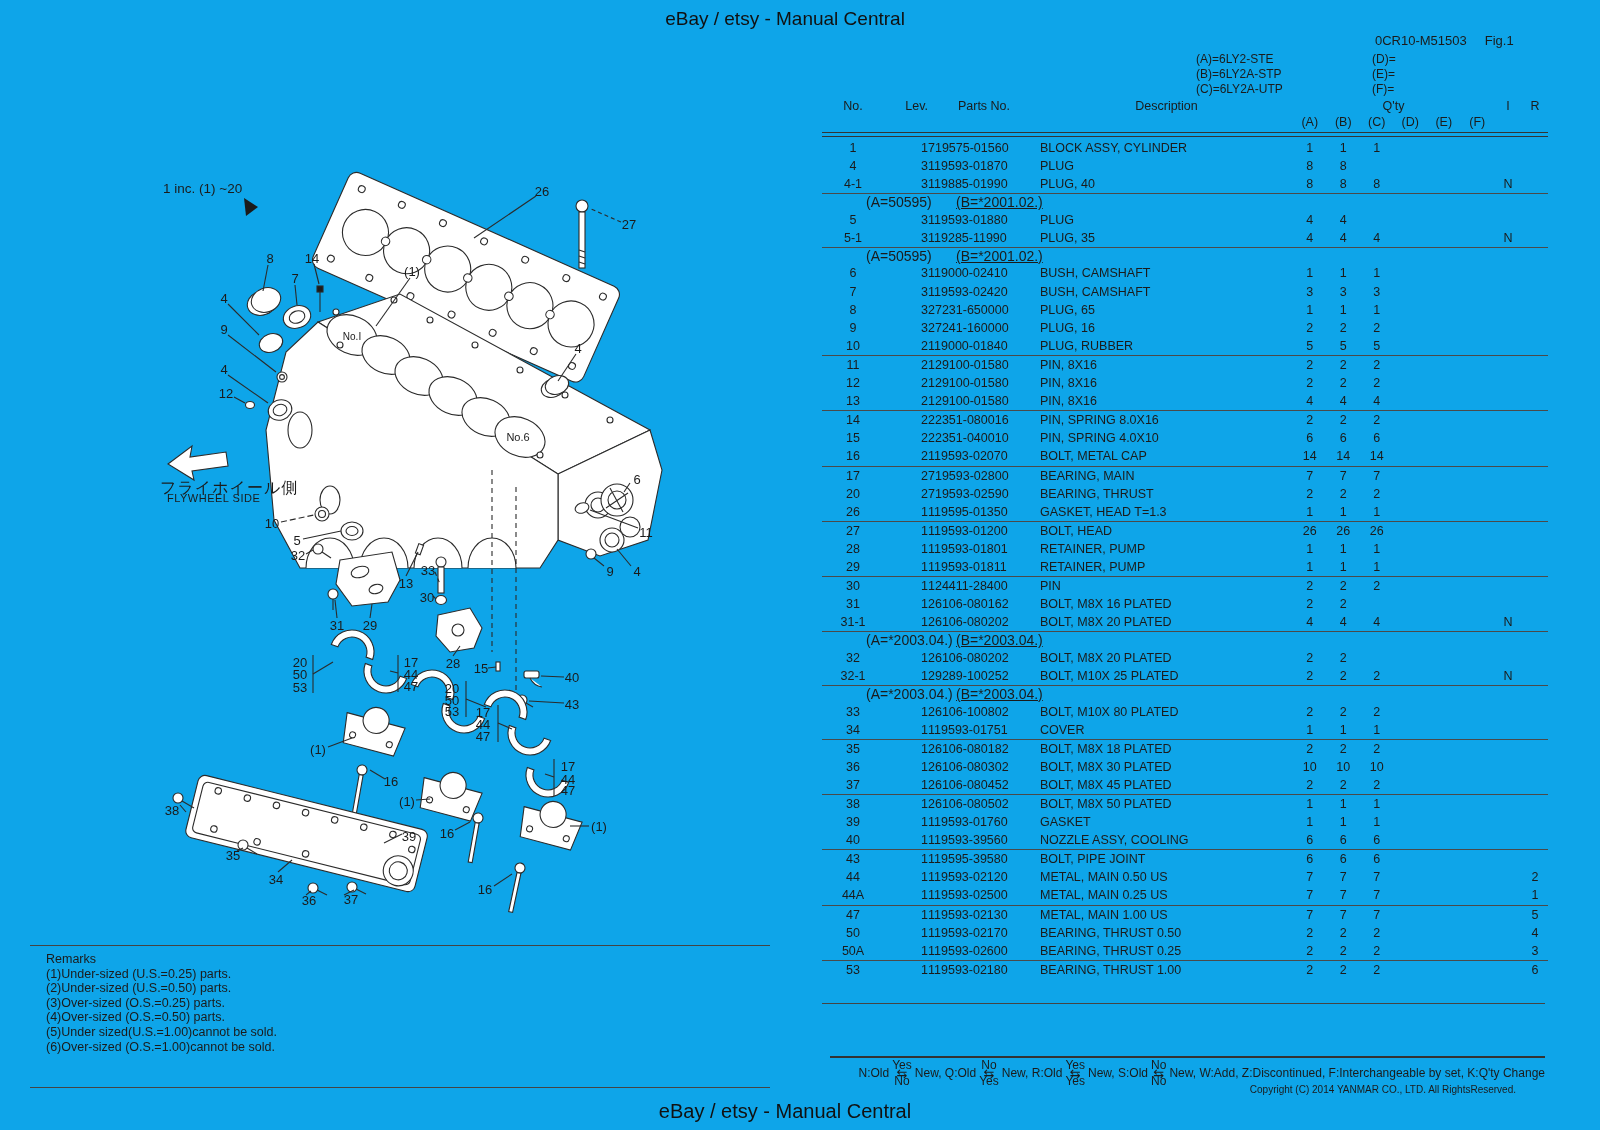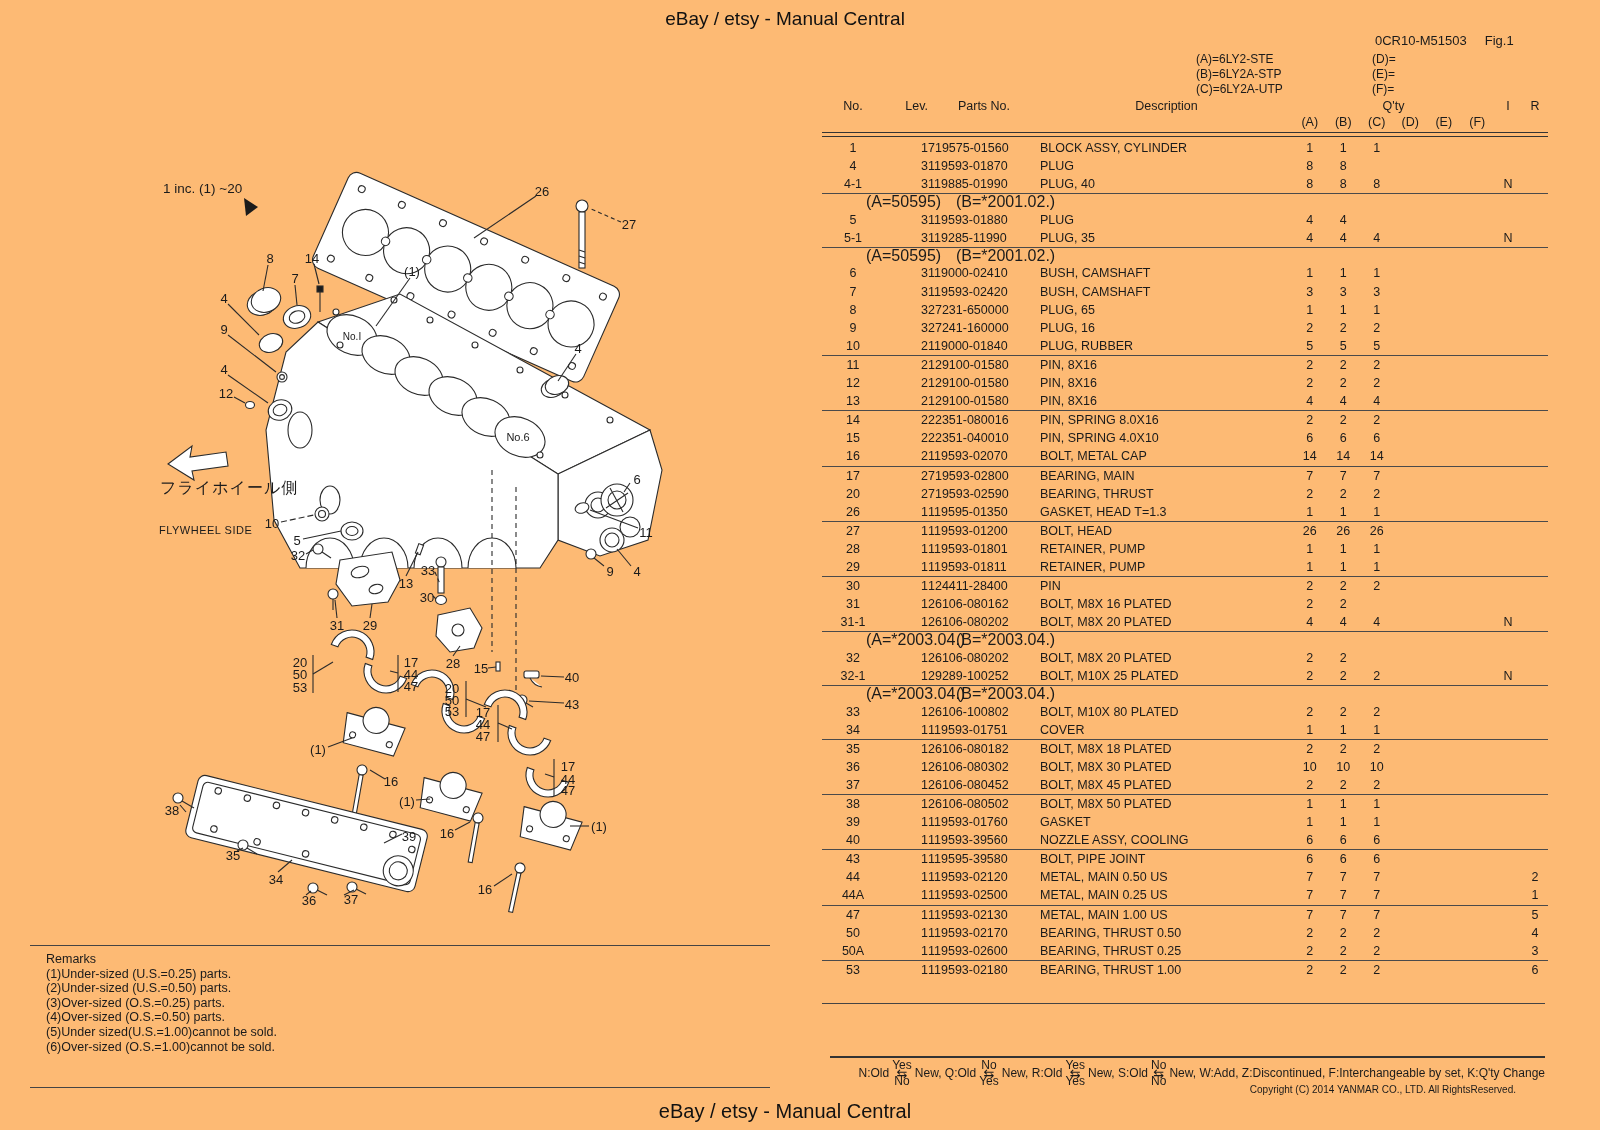--- a/index.html
+++ b/index.html
@@ -1,16 +1,16 @@
 <!DOCTYPE html>
 <html><head>
 <meta charset="utf-8">
 <style>
   html,body{margin:0;padding:0;background:#ffffff;}
-  .page{position:relative;width:1600px;height:1130px;background:#fdba74;overflow:hidden;
+  .page{position:relative;width:1600px;height:1130px;background:#0ea5e9;overflow:hidden;
         font-family:"Liberation Sans","DejaVu Sans",sans-serif;color:#1b1b1b;}
   .abs{position:absolute;}
   
   #wm-top{left:0;top:8px;width:1570px;text-align:center;font-size:19px;color:#111;}
   #wm-bottom{left:0;top:1100px;width:1570px;text-align:center;font-size:20px;color:#111;}
   
   #title-block{left:35px;top:28px;}
   #doc-code{font-size:13px;letter-spacing:.2px;}
   #models{font-size:17px;margin-left:14px;}
   #fig-title{font-size:20px;margin-top:4px;letter-spacing:.3px;}
@@ -19,21 +19,21 @@
   #hdr-right .gap{display:inline-block;width:18px;}
   
   #model-legend{left:1196px;top:52px;font-size:12px;line-height:15px;}
   #model-legend .col{position:absolute;top:0;white-space:nowrap;}
   #model-legend .col.left{left:0;}
   #model-legend .col.right{left:176px;}
   
   #ptable{left:822px;top:98px;width:726px;font-size:12.5px;}
   .hrow{display:flex;height:16px;line-height:16px;}
   .prow{display:flex;height:18.1px;line-height:18.1px;}
-  .nrow{height:16.5px;line-height:16.5px;font-size:16px;padding-left:44px;}
+  .nrow{height:16.5px;line-height:16.5px;font-size:14px;padding-left:44px;text-decoration:underline;}
   .nrow .n1{display:inline-block;width:90px;}
   .c{flex:0 0 auto;text-align:center;white-space:nowrap;}
   .c-no{width:62px;}
   .c-lev{width:44px;text-align:right;}
   .c-parts{width:112px;text-align:left;}
   .c-desc{flex:1 1 auto;text-align:left;}
   .c-desc.hdr{text-align:center;}
   .c-q{width:33.5px;}
   .c-qspan{width:201px;}
   .c-i{width:28px;}
@@ -53,21 +53,21 @@
   .arrowpair{display:inline-flex;flex-direction:column;align-items:center;vertical-align:middle;
              margin:0 3px;line-height:7px;}
   .arrowpair .lab{font-size:12px;line-height:7px;}
   .arrowpair .arr{font-size:13px;line-height:9px;}
   #copyright{left:830px;top:1084px;width:686px;text-align:right;font-size:10px;}
   
   #diagram{left:0;top:0;pointer-events:none;}
   #callouts span{position:absolute;transform:translate(-50%,-50%);font-size:13px;white-space:nowrap;}
   #diagram-note{left:163px;top:181px;font-size:13.5px;}
   #flywheel-jp{left:160px;top:478px;font-size:16px;letter-spacing:1px;}
-  #flywheel-en{left:159px;top:492px;font-size:11px;letter-spacing:.5px;margin-top:32px;}
+  #flywheel-en{left:167px;top:492px;font-size:11px;letter-spacing:.5px;}
   #cyl-first{left:352px;top:336px;transform:translate(-50%,-50%);font-size:10px;}
   #cyl-last{left:518px;top:437px;transform:translate(-50%,-50%);font-size:11px;}
 </style>
 </head>
 <body>
 
 <div class="page">
 
   <div class="abs" id="wm-top">eBay / etsy - Manual Central</div>
 

